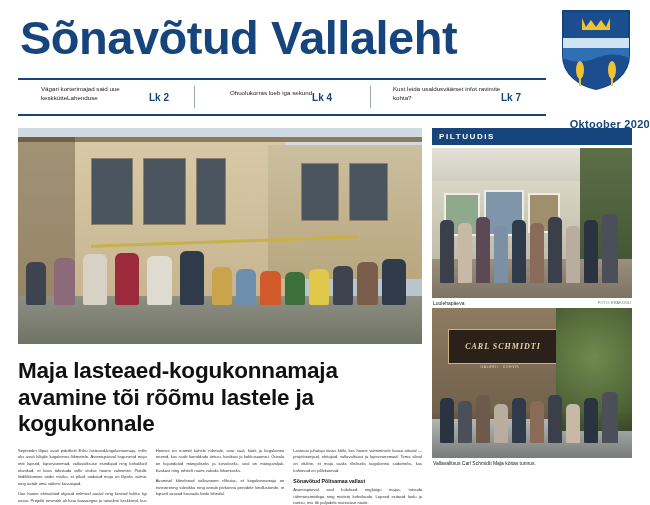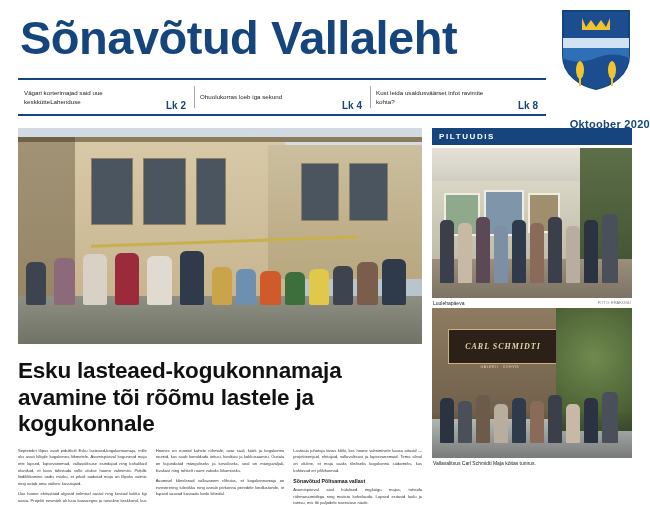--- a/index.html
+++ b/index.html
@@ -56,22 +56,22 @@
     border-top: 2px solid #16447c;
     border-bottom: 2px solid #16447c;
     height: 38px;
     margin-right: 86px;
     box-sizing: border-box;
   }
   .teaser {
     flex: 1;
     display: flex;
     align-items: center;
-    justify-content: space-between;
-    padding: 0 8px 0 6px;
+    justify-content: center;
+    padding: 0 8px 8px 6px;
     box-sizing: border-box;
     position: relative;
   }
   .teaser + .teaser::before {
     content: "";
     position: absolute;
     left: 0;
     top: 6px;
     bottom: 6px;
     width: 1px;
@@ -331,21 +331,21 @@
     <div class="teaser">
       <div class="teaser-text">Vägari korterimajad said uue keskkütteLahenduse</div>
       <div class="teaser-page">Lk 2</div>
     </div>
     <div class="teaser">
       <div class="teaser-text">Ohuolukorras loeb iga sekund</div>
       <div class="teaser-page">Lk 4</div>
     </div>
     <div class="teaser">
       <div class="teaser-text">Kust leida usaldusväärset infot ravimite kohta?</div>
-      <div class="teaser-page">Lk 8</div>
+      <div class="teaser-page">Lk 7</div>
     </div>
   </div>
   <div class="issue-date">Oktoober  2020</div>
 
   <div class="content">
 
     <div class="col-main">
 
       <div class="lead-photo">
         <div class="sky"></div>
@@ -371,21 +371,21 @@
           <div class="person" style="left:54%;width:5%;height:44%;background:#6d8fb0;"></div>
           <div class="person" style="left:60%;width:5%;height:42%;background:#d05a2a;"></div>
           <div class="person" style="left:66%;width:5%;height:40%;background:#3c6f3c;"></div>
           <div class="person" style="left:72%;width:5%;height:44%;background:#e0c84a;"></div>
           <div class="person" style="left:78%;width:5%;height:48%;background:#3d4450;"></div>
           <div class="person" style="left:84%;width:5%;height:52%;background:#7a5d4a;"></div>
           <div class="person" style="left:90%;width:6%;height:56%;background:#2f3a4a;"></div>
         </div>
       </div>
 
-      <h2 class="headline">Esku lasteaed-kogukonnamaja avamine tõi rõõmu lastele ja kogukonnale</h2>
+      <h2 class="headline">Maja lasteaed-kogukonnamaja avamine tõi rõõmu lastele ja kogukonnale</h2>
 
       <div class="article-cols">
         <div class="article-col">
           <p class="para">Septembri lõpus avati pidulikult Esku lasteaed-kogukonnamaja, mille uks avati kõigile kogukonna liikmetele. Avamispäeval kogunesid maja ette lapsed, lapsevanemad, vallavalitsuse esindajad ning kohalikud elanikud, et koos tähistada selle olulise hoone valmimist. Pidulik lindilõikamine andis märku, et pikalt oodatud maja on lõpuks valmis ning ootab oma väikesi kasutajaid.</p>
           <p class="para">Uue hoone ehitustööd algasid eelmisel aastal ning kestsid kokku ligi aasta. Projekti eesmärk oli luua kaasaegne ja turvaline keskkond, kus lapsed saaksid mängida, õppida ja kasvada. Hoone on projekteeritud energiatõhusana ning arvestab kaasaegsete nõuetega.</p>
         </div>
         <div class="article-col">
           <p class="para">Hoones on ruumid kahele rühmale, avar saal, köök ja kogukonna ruumid, kus saab korraldada üritusi, koolitusi ja kokkusaamisi. Õueala on kujundatud mänguliseks ja turvaliseks, seal on mänguväljak, liivakast ning rohkelt ruumi vabaks liikumiseks.</p>
           <p class="para">Avamisel kõnelenud vallavanem rõhutas, et kogukonnamaja on investeering tulevikku ning annab piirkonna peredele kindlustunde, et lapsed saavad kasvada kodu lähedal.</p>
         </div>

